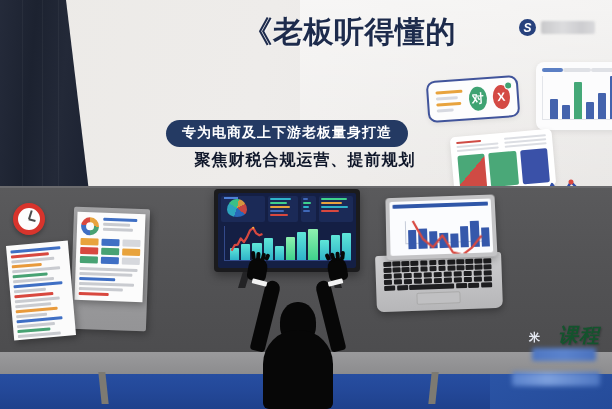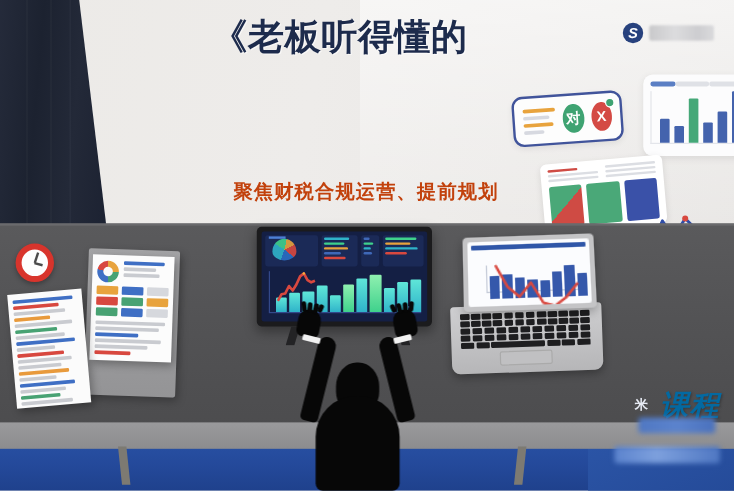--- a/index.html
+++ b/index.html
@@ -38,33 +38,33 @@
     background:linear-gradient(160deg,#2f5cb0 0%,#2a53a4 55%,#254b99 100%);
   }
 
   
   .headline {
     position:absolute; left:96px; top:14px; width:360px;
     color:#1d2b4c; font-weight:bold; letter-spacing:.5px;
   }
   .hl-line { font-size:30px; line-height:36px; white-space:nowrap;
              text-shadow:1px 1px 0 rgba(255,255,255,.6); font-family:"DejaVu Sans",sans-serif; }
-  .hl-1 { text-align:center; padding-left:14px; }
+  .hl-1 { text-align:right; padding-left:14px; }
   .hl-2 { text-align:left; padding-left:68px; margin-top:2px; }
 
   .pill {
     position:absolute; left:166px; top:120px;
     background:#243a63; color:#fff; border-radius:14px;
     padding:4px 16px 5px; font-size:14px; font-weight:bold;
     white-space:nowrap; letter-spacing:1px;
     font-family:"DejaVu Sans",sans-serif;
   }
   .tagline {
     position:absolute; left:160px; top:150px; width:290px; text-align:center;
-    font-size:16px; font-weight:bold; color:#c2410c; white-space:nowrap;
+    font-size:16px; font-weight:bold; color:#0f172a; white-space:nowrap;
     letter-spacing:1px; font-family:"DejaVu Sans",sans-serif;
   }
 
   
   .logo-wrap { position:absolute; left:519px; top:19px; display:flex; align-items:center; gap:5px; }
   .logo-mark {
     width:17px; height:17px; border-radius:50%;
     background:#27417d; color:#fff; font-size:12px; font-weight:bold;
     display:flex; align-items:center; justify-content:center; font-style:italic;
   }
@@ -288,22 +288,22 @@
   .hand { position:absolute; top:0; width:19px; height:23px; background:#070707; }
   .hand.l { left:26px; transform:rotate(10deg); border-radius:9px 9px 5px 5px; }
   .hand.r { left:106px; transform:rotate(-10deg); border-radius:9px 9px 5px 5px; }
   .cuff { position:absolute; width:15px; height:5px; background:#f2f2f2; border-radius:1px; }
   .cuff.l { left:30px; top:22px; transform:rotate(14deg); }
   .cuff.r { left:106px; top:22px; transform:rotate(-14deg); }
   .finger { position:absolute; width:3.5px; height:9px; background:#070707; border-radius:2px; top:-6px; }
 
   
   .br-title {
-    position:absolute; right:12px; top:322px; color:#0369a1;
-    font-size:24px; font-weight:bold; font-style:italic;
+    position:absolute; right:12px; top:322px; color:#14532d;
+    font-size:20px; font-weight:bold; font-style:italic;
     font-family:"DejaVu Sans",sans-serif; letter-spacing:1px;
     text-shadow:1px 1px 2px rgba(0,0,0,.25);
     text-align:right;
   }
   .br-pre {
     position:absolute; right:72px; top:330px; color:#e6eaf3;
     font-size:11px; font-weight:bold; filter:blur(.6px);
     font-family:"DejaVu Sans",sans-serif;
   }
   .br-blur1 {
@@ -326,20 +326,21 @@
     <div class="curtain-fold" style="left:28px"></div>
     <div class="curtain-fold" style="left:48px"></div>
     <div class="curtain-fold" style="left:64px"></div>
   </div>
   <div class="floor"></div>
   <div class="blue-panel"></div>
 
   <div class="headline">
     <div class="hl-line hl-1">《老板听得懂的</div>
   </div>
+  <div class="pill">专为电商及上下游老板量身打造</div>
   <div class="tagline">聚焦财税合规运营、提前规划</div>
 
   <div class="logo-wrap">
     <div class="logo-mark">S</div>
     <div class="logo-blur"></div>
   </div>
 
   <div class="ill card-approve">
     <div class="ca-lines">
       <i></i>

